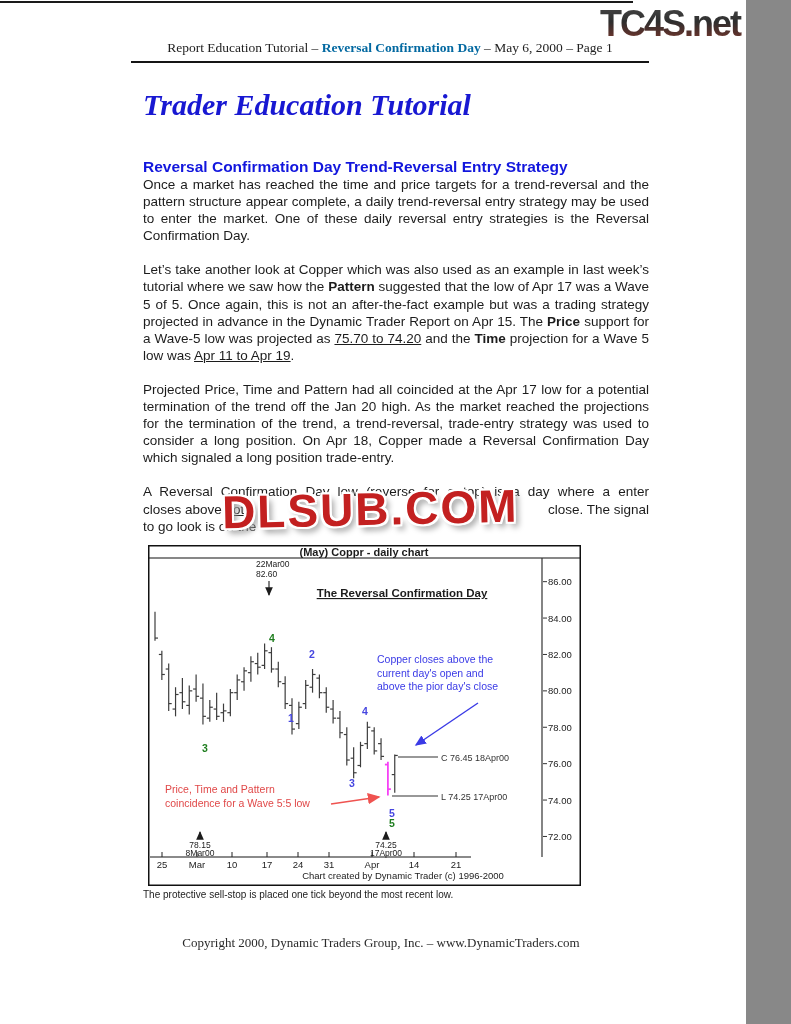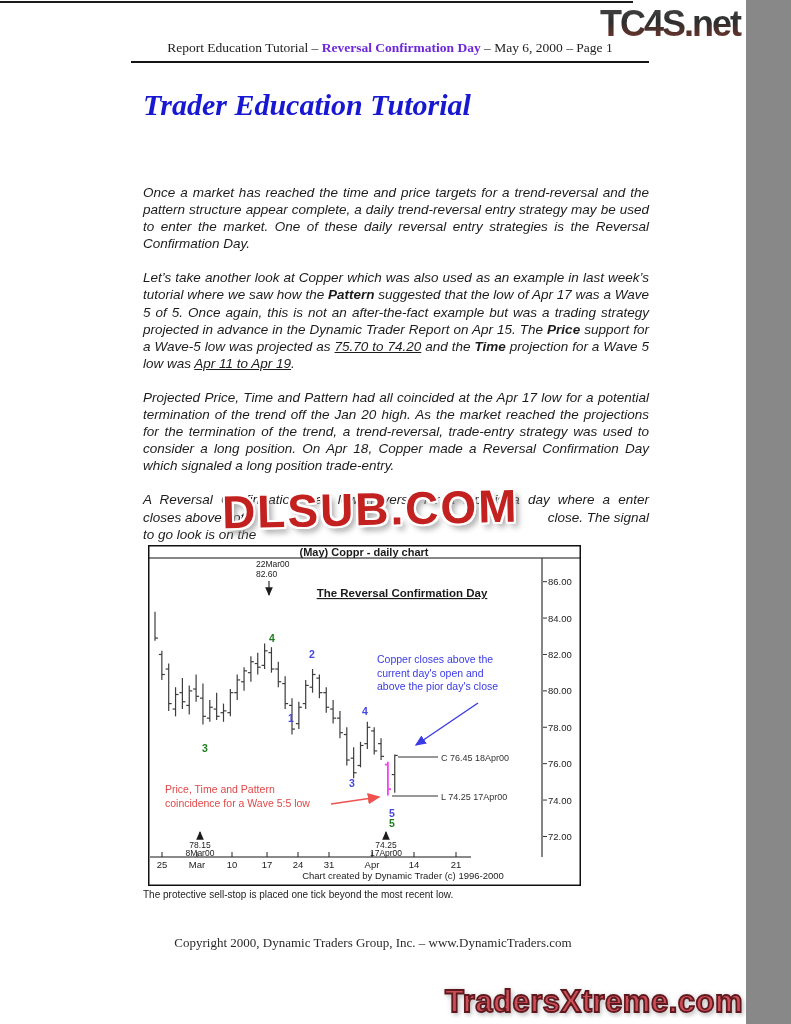--- a/index.html
+++ b/index.html
@@ -6,59 +6,60 @@
   .page{position:relative;width:746px;height:1024px;background:#ffffff;overflow:hidden;
         font-family:"Liberation Sans",sans-serif;color:#1f1f1f;}
   .topline{position:absolute;left:0;top:1px;width:633px;height:2px;background:#1a1a1a;}
   .tc4s{position:absolute;top:2px;right:2px;padding:0 4px 0 10px;background:#fff;
         font-family:"Liberation Sans",sans-serif;font-weight:900;font-size:36px;letter-spacing:-2px;
         transform:scaleY(1.04);transform-origin:top;
         background-image:linear-gradient(180deg,#4c4c4c 0%,#2e2e2e 45%,#59322c 72%,#94453a 100%);
         -webkit-background-clip:text;background-clip:text;color:transparent;}
   .hdrline{position:absolute;left:130px;top:40px;width:520px;text-align:center;
         font-family:"Liberation Serif",serif;font-size:13.5px;color:#222;}
-  .hdrline .hl{color:#6d28d9;font-weight:bold;}
+  .hdrline .hl{color:#0369a1;font-weight:bold;}
   .hdrrule{position:absolute;left:131px;top:61px;width:518px;height:2px;background:#151515;}
   .doctitle{position:absolute;left:143px;top:88px;font-family:"Liberation Serif",serif;
         font-style:italic;font-weight:bold;font-size:30px;color:#1818d2;}
   .secheading{position:absolute;left:143px;top:158px;font-size:15.5px;font-weight:bold;color:#1216dd;}
   .bodycopy{position:absolute;left:143px;top:176px;width:506px;font-size:13.5px;line-height:17.1px;color:#1c1c1c;}
-  .para{text-align:justify;margin:8px 0 17px 0;font-style:italic;}
+  .para{text-align:justify;margin:0 0 17px 0;}
   .para .b{font-weight:bold;}
   .para .u, .u{text-decoration:underline;}
   .p4 .just{text-align:justify;text-align-last:justify;}
   .p4 .row2{display:flex;justify-content:space-between;}
   .wm{position:absolute;left:222px;top:482px;transform:rotate(-1.3deg);
       font-size:46px;font-weight:900;letter-spacing:2px;color:#c32020;white-space:nowrap;
       text-shadow:-2px 0 0 #fff,2px 0 0 #fff,0 -2px 0 #fff,0 2px 0 #fff,
                   -2px -2px 0 #fff,2px -2px 0 #fff,-2px 2px 0 #fff,2px 2px 0 #fff,
                   4px 5px 6px #9a9a9a;}
   .chartwrap{position:absolute;left:148px;top:545px;width:433px;height:341px;}
   .caption{position:absolute;left:143px;top:889px;font-size:10px;color:#1c1c1c;}
-  .copyr{position:absolute;left:0;top:935px;width:100%;text-align:center;
+  .copyr{position:absolute;left:8px;top:935px;width:100%;text-align:center;
          font-family:"Liberation Serif",serif;font-size:13px;color:#2a2a2a;}
   .txlogo{position:absolute;right:3px;top:984px;font-size:31px;font-weight:900;letter-spacing:0.5px;
          color:#cf4f58;-webkit-text-stroke:1.8px #5f181e;white-space:nowrap;
          text-shadow:0 0 3px #c9c9c9,0 0 6px #d4d4d4,2px 3px 4px #b5b5b5;}
 </style>
 </head>
 <body>
 
 <div class="page">
 
   <div class="topline"></div>
 
   <div class="tc4s">TC4S.net</div>
 
   <div class="hdrline"><span>Report Education Tutorial – </span><span class="hl">Reversal Confirmation Day</span><span> – May 6, 2000 – Page 1</span></div>
 
   <div class="hdrrule"></div>
 
   <div class="doctitle">Trader Education Tutorial</div>
 
+  <div class="secheading">Reversal Confirmation Day Trend-Reversal Entry Strategy</div>
 
   <div class="bodycopy">
 
     <div class="para"><span>Once a market has reached the time and price targets for a trend-reversal and the pattern structure appear complete, a daily trend-reversal entry strategy may be used to enter the market. One of these daily reversal entry strategies is the Reversal Confirmation Day.</span></div>
       <div class="para"><span>Let’s take another look at Copper which was also used as an example in last week’s tutorial where we saw how the </span><span class="b">Pattern</span><span> suggested that the low of Apr 17 was a Wave 5 of 5. Once again, this is not an after-the-fact example but was a trading strategy projected in advance in the Dynamic Trader Report on Apr 15. The </span><span class="b">Price</span><span> support for a Wave-5 low was projected as </span><span class="u">75.70 to 74.20</span><span> and the </span><span class="b">Time</span><span> projection for a Wave 5 low was </span><span class="u">Apr 11 to Apr 19</span><span>.</span></div>
       <div class="para"><span>Projected Price, Time and Pattern had all coincided at the Apr 17 low for a potential termination of the trend off the Jan 20 high. As the market reached the projections for the termination of the trend, a trend-reversal, trade-entry strategy was used to consider a long position. On Apr 18, Copper made a Reversal Confirmation Day which signaled a long position trade-entry.</span></div>
       <div class="para p4">
       <div class="just">A Reversal Confirmation Day low (reverse for a top) is a day where a enter</div>
       <div class="row2">
         <span><span>closes above </span><span class="u">both</span></span>
@@ -331,15 +332,14 @@
         <text x="52" y="311" fill="#1c1c1c" font-size="8.5" font-weight="normal" text-anchor="middle">8Mar00</text>
         <line x1="238" y1="294" x2="238" y2="287" stroke="#1c1c1c" stroke-width="1.1" marker-end="url(#mk-black)"></line>
         <text x="238" y="303" fill="#1c1c1c" font-size="8.5" font-weight="normal" text-anchor="middle">74.25</text>
         <text x="238" y="311" fill="#1c1c1c" font-size="8.5" font-weight="normal" text-anchor="middle">17Apr00</text>
       </svg></div>
 
   <div class="caption">The protective sell-stop is placed one tick beyond the most recent low.</div>
 
   <div class="copyr">Copyright 2000, Dynamic Traders Group, Inc. – www.DynamicTraders.com</div>
 
-  <div class="txlogo">TradersXtreme.com</div>
 
 </div>
 
 </body></html>

